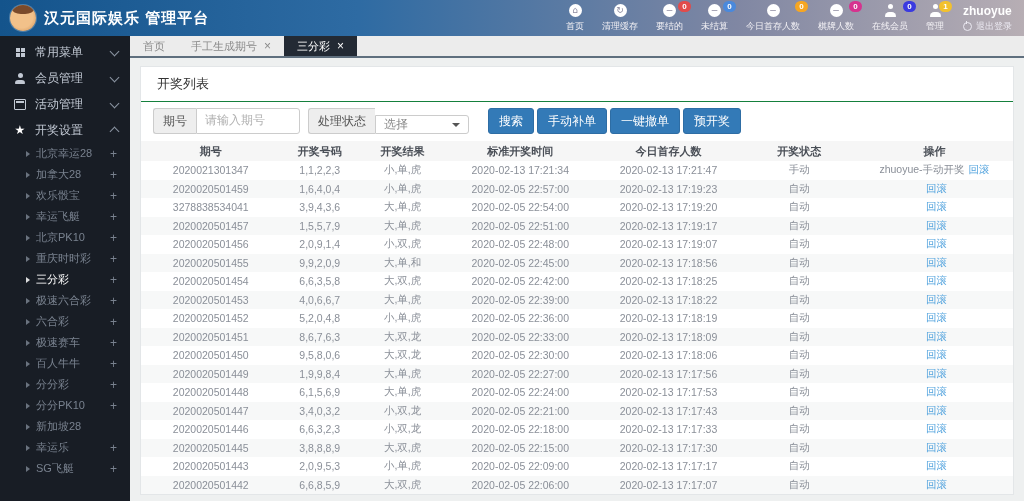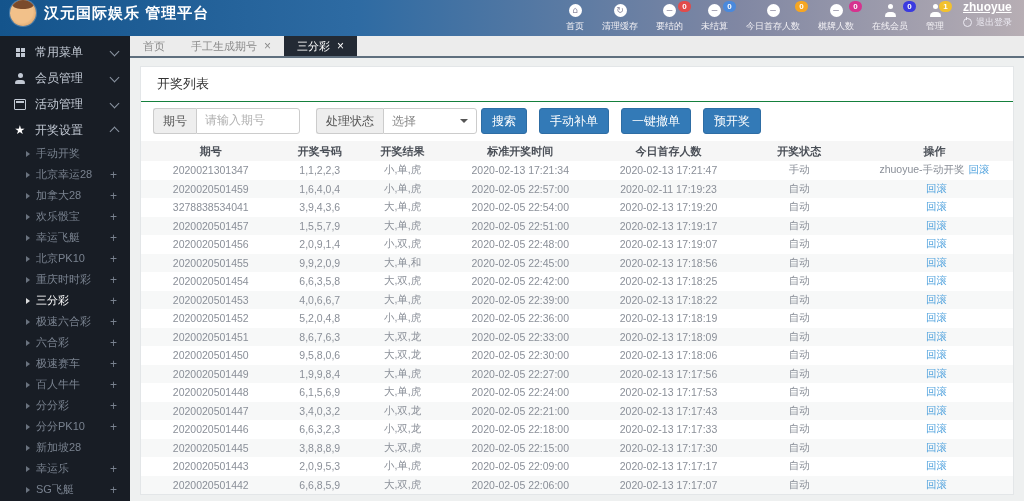--- a/index.html
+++ b/index.html
@@ -4,41 +4,41 @@
 <style>
   html,body{margin:0;padding:0;}
   body{
     width:1024px;height:501px;position:relative;overflow:hidden;
     background:#eef0f0;font-family:"Liberation Sans","DejaVu Sans",sans-serif;
     -webkit-font-smoothing:antialiased;
   }
   
   .header{position:absolute;top:0;left:0;width:1024px;height:36px;z-index:9;
     background:linear-gradient(90deg,#14548c 0%,#2e6ba3 35%,#8087a3 72%,#b7aeb4 100%);
-    display:flex;align-items:flex-start;}
+    display:flex;align-items:center;}
   .brand{display:flex;align-items:center;gap:8px;padding-left:10px;flex:none;}
   .avatar{width:26px;height:26px;border-radius:50%;flex:none;position:relative;overflow:hidden;
     background:radial-gradient(circle at 45% 45%,#f2c18a 55%,#c98b52);box-shadow:0 0 0 1px rgba(255,255,255,.25);}
   .avatar::before{content:"";position:absolute;top:-3px;left:2px;right:2px;height:12px;
     border-radius:50% 50% 40% 40%;background:#7a4a2b;}
   .title{color:#fff;font-size:15px;font-weight:bold;letter-spacing:1px;white-space:nowrap;}
   .nav{margin-left:auto;display:flex;align-items:center;height:100%;}
   .nav-item{position:relative;display:flex;flex-direction:column;align-items:center;justify-content:center;
     padding:0 9px;height:100%;cursor:pointer;}
   .circle-icon{width:13px;height:13px;border-radius:50%;background:#fff;color:#8d8ba0;
     font-size:9px;line-height:13px;text-align:center;font-family:"DejaVu Sans",sans-serif;}
   .person-icon{position:relative;width:13px;height:13px;display:inline-block;}
   .person-icon::before{content:"";position:absolute;top:0;left:4px;width:5px;height:5px;border-radius:50%;background:#fff;}
   .person-icon::after{content:"";position:absolute;bottom:0;left:1px;width:11px;height:5px;
     border-radius:5px 5px 1px 1px;background:#fff;}
   .nav-label{font-size:9px;color:#f3f1f5;margin-top:3px;white-space:nowrap;}
   .nav-badge{position:absolute;top:1px;right:1px;min-width:7px;padding:0 3px;height:11px;line-height:11px;
     border-radius:6px;font-size:8px;color:#fff;text-align:center;font-weight:bold;}
   .user{display:flex;flex-direction:column;justify-content:center;padding:0 12px 0 10px;color:#fff;flex:none;}
-  .username{font-size:12px;font-weight:bold;text-decoration:underline;}
+  .username{font-size:12px;font-weight:bold;}
   .logout{display:flex;align-items:center;gap:4px;font-size:9px;color:#eceaf2;margin-top:2px;cursor:pointer;}
   .power-icon{width:7px;height:7px;border:1px solid #eceaf2;border-radius:50%;position:relative;display:inline-block;}
   .power-icon::after{content:"";position:absolute;top:-2px;left:2px;width:1px;height:3px;background:#eceaf2;}
   
   .sidebar{position:absolute;top:36px;left:0;width:130px;bottom:0;background:#181d25;overflow:hidden;padding-top:3px;}
   .side-group{display:flex;align-items:center;height:26px;padding:0 12px 0 13px;color:#c2c9d4;font-size:12px;cursor:pointer;}
   .side-group .lbl{margin-left:8px;white-space:nowrap;text-align:right;}
   .sic{width:14px;display:inline-flex;justify-content:center;align-items:center;flex:none;}
   .icon-grid{width:9px;height:9px;position:relative;display:inline-block;}
   .icon-grid::before{content:"";position:absolute;top:0;left:0;width:4px;height:4px;background:#c2c9d4;
@@ -62,30 +62,30 @@
     border-bottom:2px solid #5f6f7e;display:flex;align-items:stretch;z-index:8;}
   .tab{display:flex;align-items:center;gap:7px;padding:0 13px;font-size:11px;color:#8a8a8a;cursor:pointer;white-space:nowrap;}
   .tab.active{background:#232a34;color:#fff;}
   .tab-x{font-size:12px;line-height:1;}
   
   .main{position:absolute;top:58px;left:130px;right:0;bottom:0;background:#eef0f0;overflow:hidden;}
   .panel{margin:8px 10px 0;background:#fff;border:1px solid #e3e6e8;}
   .panel-h{padding:8px 16px;font-size:13px;color:#333;border-bottom:1px solid #15803d;}
   .filters{display:flex;align-items:center;padding:6px 12px 7px;}
   .group{display:flex;height:26px;}
-  .group+.group{margin-left:16px;}
+  .group+.group{margin-left:8px;align-items:flex-end;}
   .g-label{background:#eee;border:1px solid #ccc;border-right:none;border-radius:3px 0 0 3px;
     font-size:12px;color:#555;padding:0 9px;line-height:24px;white-space:nowrap;}
   .g-input{width:86px;border:1px solid #ccc;border-radius:0 3px 3px 0;font-size:12px;padding:0 8px;color:#555;outline:none;
     font-family:Liberation Mono, monospace;}
   .g-input::placeholder{color:#b0b0b0;}
   .g-select{width:76px;border:1px solid #ccc;border-radius:0 3px 3px 0;font-size:12px;color:#888;padding:0 8px;
     display:flex;align-items:center;justify-content:space-between;background:#fff;cursor:pointer;}
   .caret{width:0;height:0;border-top:4px solid #555;border-left:4px solid transparent;border-right:4px solid transparent;}
-  .btns{display:flex;gap:12px;margin-left:4px;}
+  .btns{display:flex;gap:3px;margin-left:19px;}
   .btn{background:#337ab7;border:1px solid #2e6da4;color:#fff;font-size:12px;height:26px;padding:0 10px;
     border-radius:3px;cursor:pointer;font-family:inherit;white-space:nowrap;}
   
   table{width:100%;border-collapse:collapse;table-layout:fixed;}
   thead th{background:#f6f6f6;font-size:11px;color:#4a4f57;font-weight:bold;height:20px;padding:0 4px;
     white-space:nowrap;overflow:hidden;}
   tbody td{font-size:10.5px;color:#8a8f98;text-align:center;height:18.5px;padding:0 4px;
     white-space:nowrap;overflow:hidden;}
   tbody tr:nth-child(even){background:#f7f8f8;}
   .op-link{color:#54a4de;cursor:pointer;text-decoration:none;margin-left:4px;}
@@ -171,24 +171,20 @@
     </div>
     <div class="side-group">
       <span class="sic">
         <span class="icon-star">★</span>
       </span>
       <span class="lbl">开奖设置</span>
       <span class="chev up"></span>
     </div>
     <div class="side-sub">
       <span class="bullet"></span>
-      <span>手动开奖</span>
-    </div>
-    <div class="side-sub">
-      <span class="bullet"></span>
       <span>北京幸运28</span>
       <span class="plus">+</span>
     </div>
     <div class="side-sub">
       <span class="bullet"></span>
       <span>加拿大28</span>
       <span class="plus">+</span>
     </div>
     <div class="side-sub">
       <span class="bullet"></span>
@@ -326,21 +322,21 @@
             <td>2020-02-13 17:21:34</td>
             <td>2020-02-13 17:21:47</td>
             <td>手动</td>
             <td><span class="op-text">zhuoyue-手动开奖</span><a class="op-link">回滚</a></td>
           </tr>
           <tr>
             <td>2020020501459</td>
             <td>1,6,4,0,4</td>
             <td>小,单,虎</td>
             <td>2020-02-05 22:57:00</td>
-            <td>2020-02-11 17:19:23</td>
+            <td>2020-02-13 17:19:23</td>
             <td>自动</td>
             <td><a class="op-link">回滚</a></td>
           </tr>
           <tr>
             <td>3278838534041</td>
             <td>3,9,4,3,6</td>
             <td>大,单,虎</td>
             <td>2020-02-05 22:54:00</td>
             <td>2020-02-13 17:19:20</td>
             <td>自动</td>

